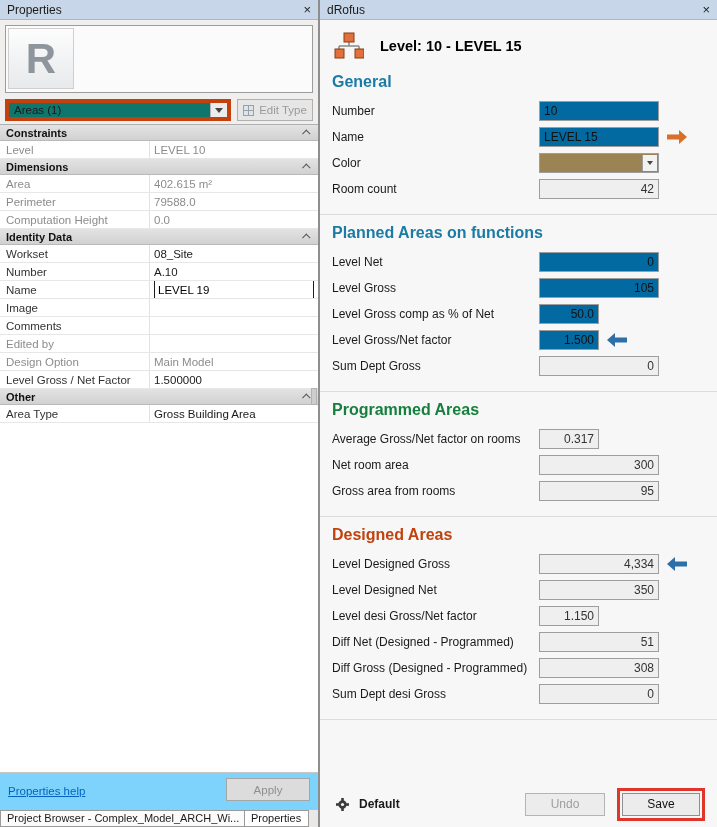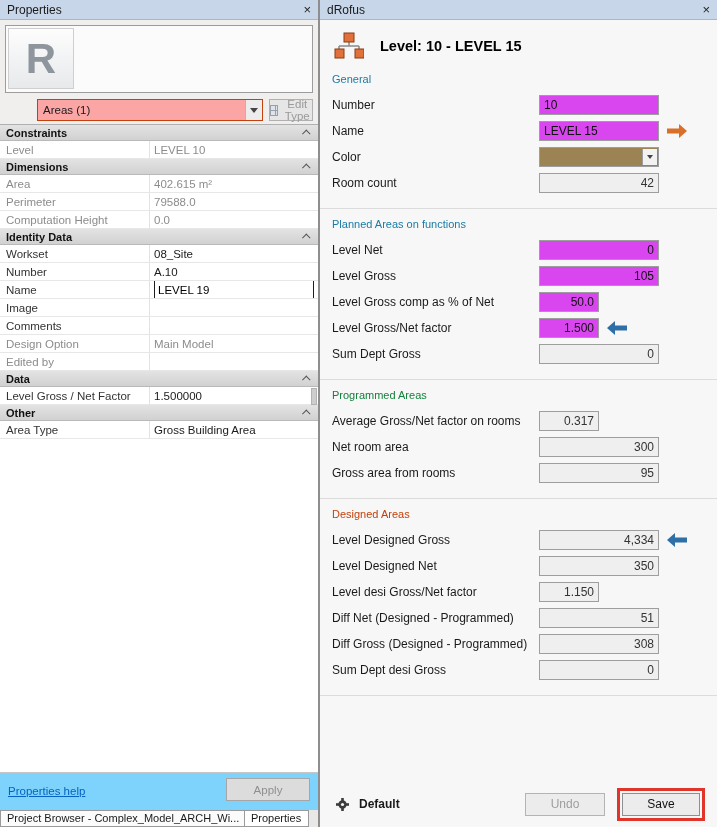--- a/index.html
+++ b/index.html
@@ -8,21 +8,21 @@
 
   .titlebar { height:20px; background:#c7d7e9; border-bottom:1px solid #a3b8cf; display:flex; align-items:center; justify-content:space-between; padding:0 7px; font-size:12px; }
   .titlebar .close { font-size:13px; color:#222; cursor:default; line-height:1; }
 
   
   .left-panel { position:absolute; left:0; top:0; width:319px; height:827px; background:#f0efee; border-right:1px solid #8e8e8e; }
   .type-selector { position:absolute; left:5px; top:25px; width:308px; height:68px; background:#fbfbfb; border:1px solid #9c9c9c; }
   .type-selector .thumb { position:absolute; left:2px; top:2px; width:66px; height:61px; background:linear-gradient(#fdfdfd,#e7e9eb); border:1px solid #cfcfcf; display:flex; align-items:center; justify-content:center; }
   .type-selector .thumb span { font-size:42px; font-weight:bold; color:#8f959c; }
   .combo-row { position:absolute; left:5px; top:99px; width:308px; height:22px; display:flex; }
-  .combo { flex:0 0 226px; height:22px; background:#fca5a5; border:1px solid #c2410c; display:flex; align-items:center;margin-left:32px; }
+  .combo { flex:0 0 226px; height:22px; background:#0f766e; border:4px solid #c2410c; display:flex; align-items:center; }
   .combo .cv { flex:1; padding-left:5px; font-size:11.5px; white-space:nowrap; overflow:hidden; }
   .combo .combo-btn { width:17px; height:100%; border-left:1px solid #b5b5b5; background:#ececec; display:flex; align-items:center; justify-content:center; }
   .tri { width:0; height:0; border-left:4px solid transparent; border-right:4px solid transparent; border-top:5px solid #444; display:inline-block; }
   .edit-type { flex:1; margin-left:6px; height:22px; background:#e6e6e6; border:1px solid #b0b0b0; color:#9a9a9a; font-size:11.5px; display:flex; align-items:center; justify-content:center; gap:5px; }
   .et-icon { width:11px; height:11px; border:1px solid #98a0aa; position:relative; background:#dfe4ea; }
   .et-icon::before { content:""; position:absolute; left:0; right:0; top:4px; height:1px; background:#98a0aa; }
   .et-icon::after { content:""; position:absolute; top:0; bottom:0; left:4px; width:1px; background:#98a0aa; }
 
   .pgrid { position:absolute; left:0; right:0; top:124px; bottom:55px; background:#fff; border-top:1px solid #b0b0b0; overflow:hidden; }
   .sec-header { height:16px; background:linear-gradient(#e3e3e3,#d1d1d1); border-bottom:1px solid #b9b9b9; display:flex; align-items:center; justify-content:space-between; padding:0 8px 0 6px; font-size:11px; font-weight:bold; color:#111; }
@@ -43,25 +43,25 @@
   .tab.t0 { flex:0 0 245px; }
   .tab.t1 { flex:0 0 65px; margin-left:-1px; }
   .tab.active { background:#ffffff; }
 
   
   .right-panel { position:absolute; left:319px; top:0; width:398px; height:827px; background:#f7f7f7; border-left:1px solid #8e8e8e; }
   .dr-header { display:flex; align-items:center; gap:16px; padding:12px 0 4px 14px; }
   .dr-header .ht { font-size:14.5px; font-weight:bold; color:#000; }
 
   .dgroup { padding:2px 58px 9px 12px; border-bottom:1px solid #dcdcdc; }
-  .dgroup h3 { font-size:11px; font-weight:normal; color:#1a7ba5; margin:7px 0 10px 0; }
+  .dgroup h3 { font-size:16px; font-weight:bold; color:#1a7ba5; margin:7px 0 10px 0; }
   .drow { height:20px; display:flex; align-items:center; margin-bottom:6px; }
   .drow label { flex:1; font-size:12px; color:#1a1a1a; white-space:nowrap; overflow:hidden; }
   .slot { flex:0 0 120px; display:flex; position:relative; }
-  .box { height:20px; border:1px solid #9e9e9e; background:#d946ef; padding:0 4px; display:flex; align-items:center; font-size:12px; color:#111; }
+  .box { height:20px; border:1px solid #9e9e9e; background:#0369a1; padding:0 4px; display:flex; align-items:center; font-size:12px; color:#111; }
   .box.full { width:120px; }
   .box.short { width:60px; }
   .box.right { justify-content:flex-end; }
   .box.ro { background:#efefef; color:#333; }
   .cbox { width:120px; height:20px; border:1px solid #9e9e9e; position:relative; }
   .cbtn { position:absolute; right:1px; top:1px; width:15px; height:16px; background:#f2f2f2; border-left:1px solid #9e9e9e; display:flex; align-items:center; justify-content:center; }
   .cbtn .tri { border-top-width:4px; border-left-width:3.5px; border-right-width:3.5px; }
   .arrow { position:absolute; top:3px; line-height:0; }
   .arrow.after-full { left:128px; }
   .arrow.after-short { left:68px; }
@@ -147,30 +147,26 @@
       </div>
       <div class="prow">
         <div class="plabel">Image</div>
         <div class="pvalue"></div>
       </div>
       <div class="prow">
         <div class="plabel">Comments</div>
         <div class="pvalue"></div>
       </div>
       <div class="prow muted">
+        <div class="plabel">Edited by</div>
+        <div class="pvalue"></div>
+      </div>
+      <div class="prow muted">
         <div class="plabel">Design Option</div>
         <div class="pvalue">Main Model</div>
-      </div>
-      <div class="prow muted">
-        <div class="plabel">Edited by</div>
-        <div class="pvalue"></div>
-      </div>
-      <div class="sec-header">
-        <span>Data</span>
-        <span class="chev"></span>
       </div>
       <div class="prow">
         <div class="plabel">Level Gross / Net Factor</div>
         <div class="pvalue">1.500000</div>
       </div>
       <div class="sec-header">
         <span>Other</span>
         <span class="chev"></span>
       </div>
       <div class="prow">

